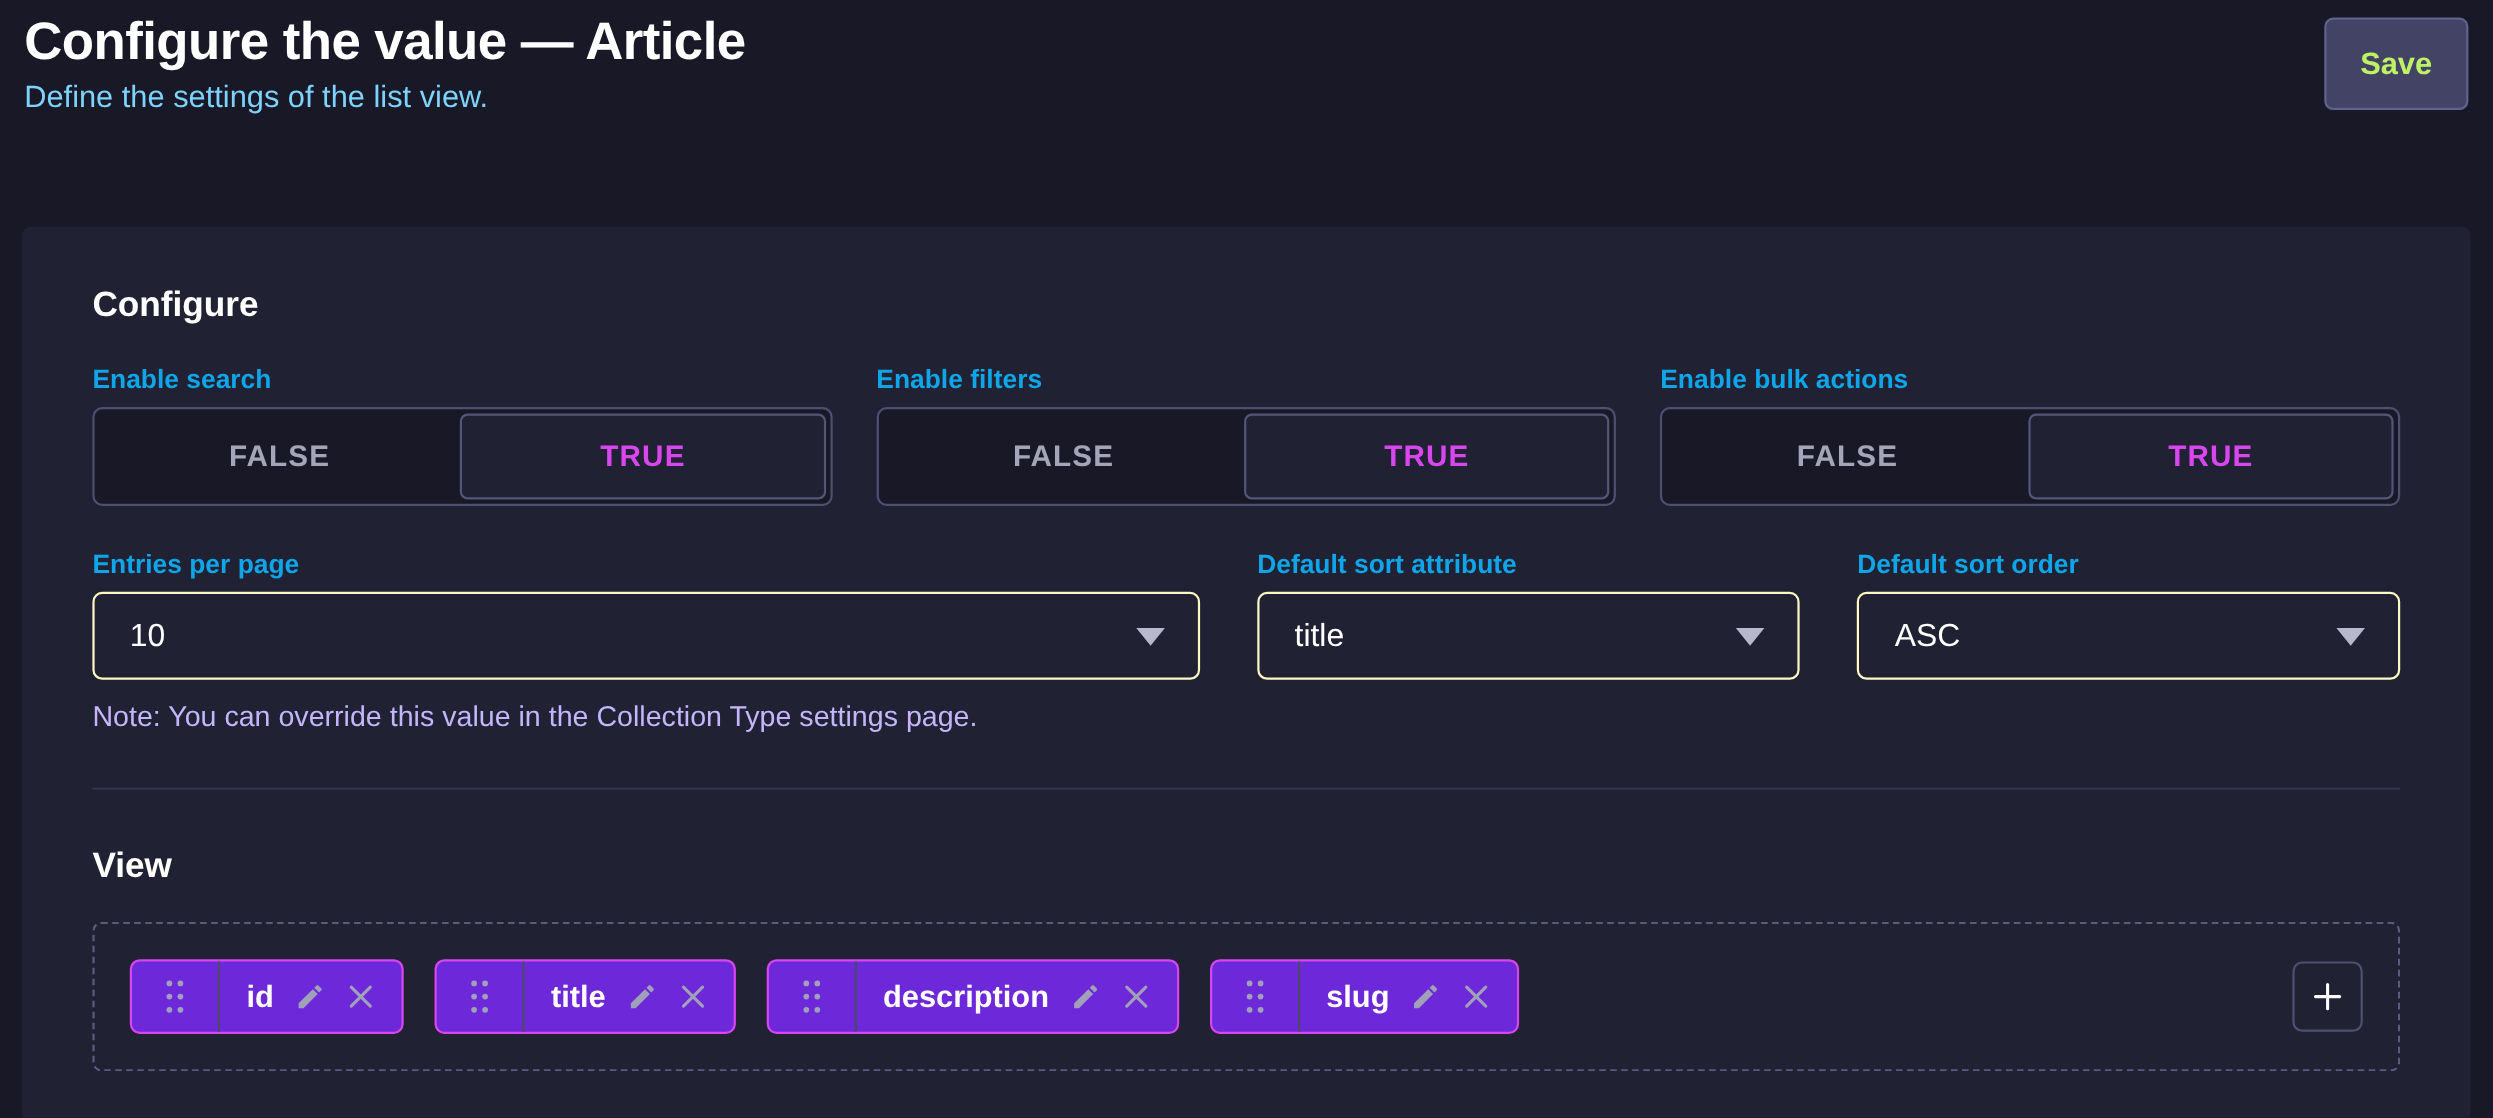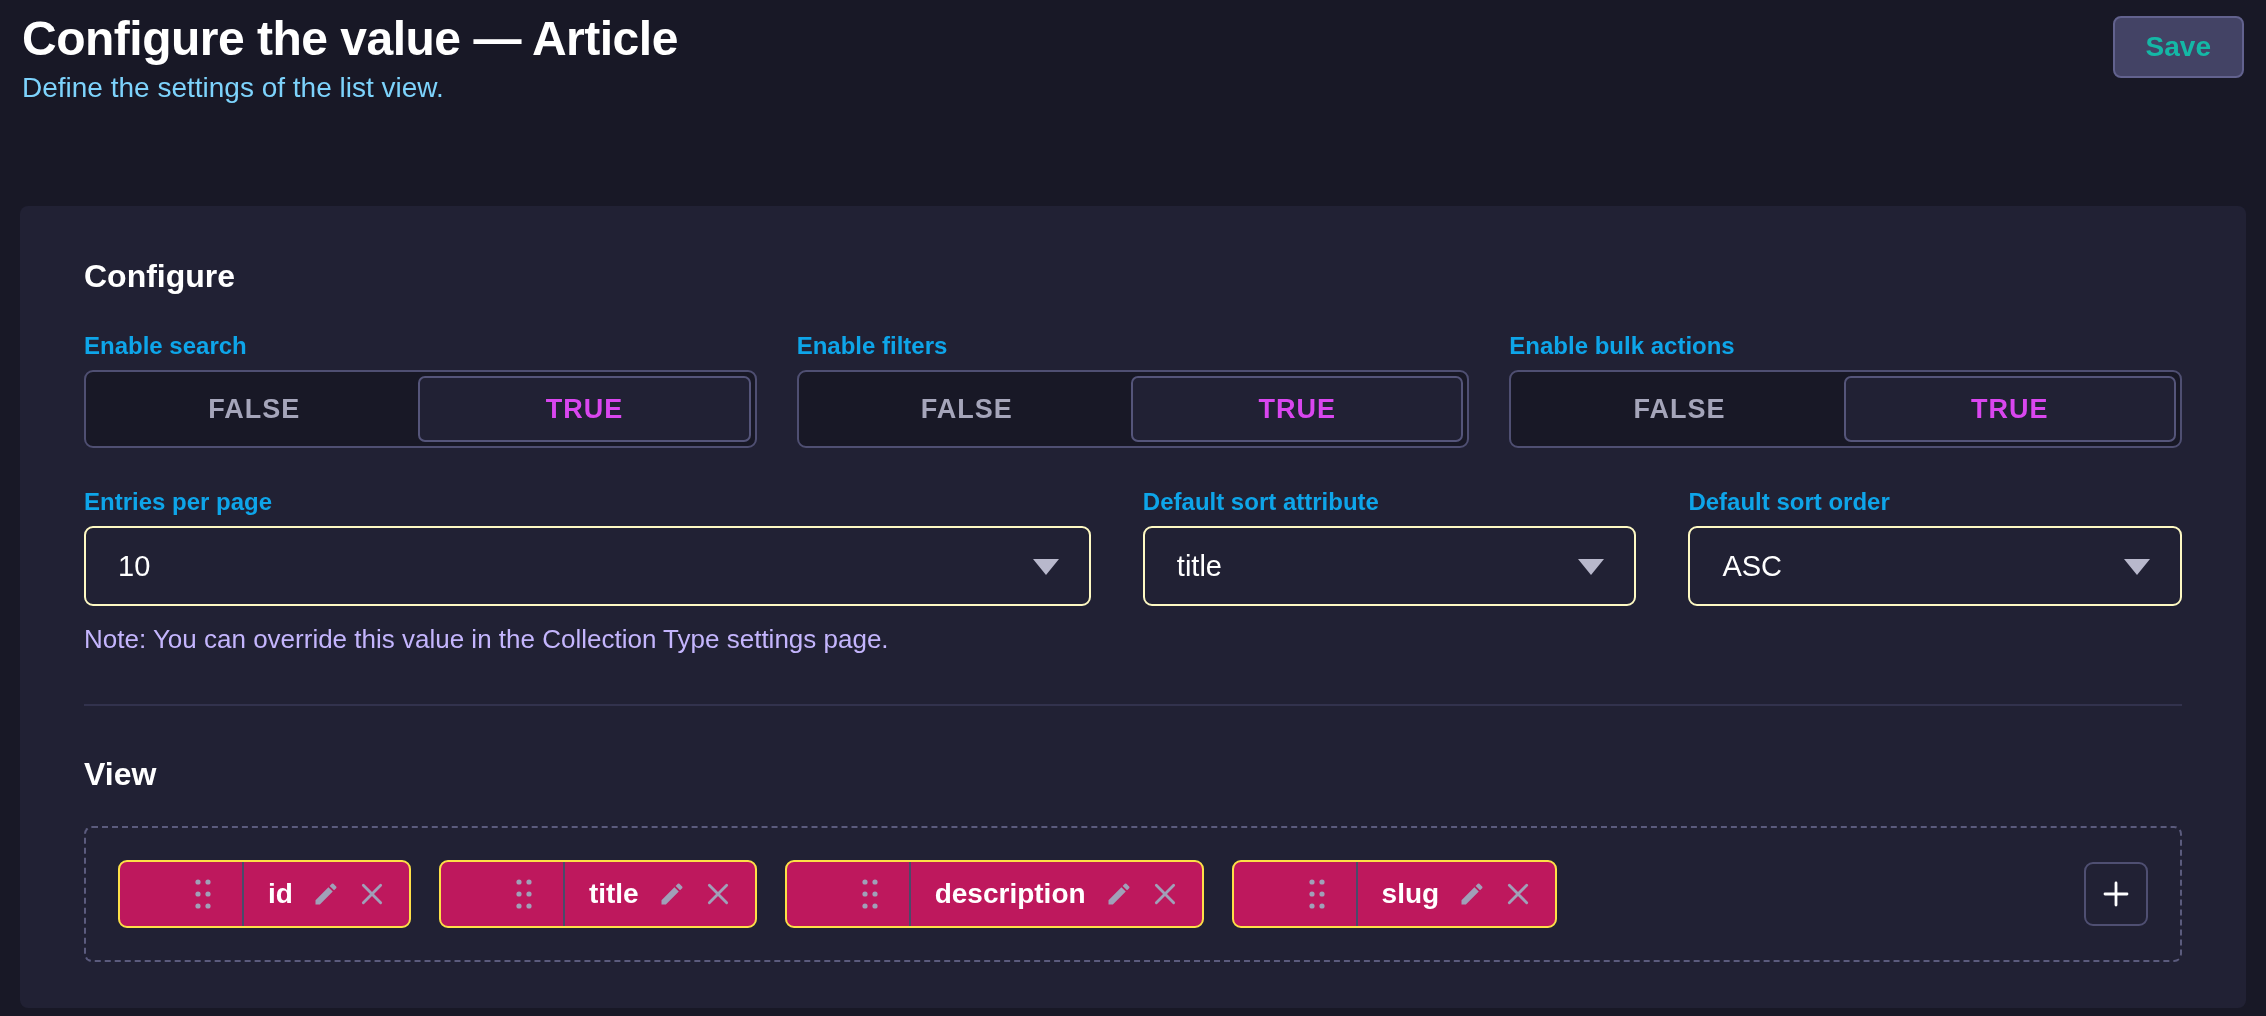--- a/index.html
+++ b/index.html
@@ -16,42 +16,42 @@
   
   .header { display: flex; justify-content: space-between; align-items: flex-start; padding-left: 0; }
   .page-title {
     font-size: 48px; line-height: 58px; font-weight: 700; color: #ffffff;
     letter-spacing: -0.5px; padding-left: 2px;
   }
   .page-subtitle { margin-top: 4px; font-size: 28px; color: #7dd3fc; padding-left: 2px; }
   .save-btn {
     margin-top: 6px; margin-right: 2px;
     background: #434365; border: 2px solid #62628e; border-radius: 8px;
-    color: #14b8a6; font-size: 28px; font-weight: 600;
-    padding: 13px 31px; font-family: inherit; cursor: default;
+    color: #bef264; font-size: 28px; font-weight: 600;
+    padding: 24px 31px; font-family: inherit; cursor: default;
   }
 
   
   .card {
     margin-top: 102px;
     background: #212134;
     border-radius: 8px;
     padding: 50px 64px 46px 64px;
   }
   .section-heading { font-size: 32px; line-height: 40px; font-weight: 600; color: #ffffff; }
 
   .field-label { font-size: 24px; line-height: 32px; font-weight: 600; color: #0ea5e9; margin-bottom: 8px; }
 
   
   .grid-toggles {
     margin-top: 34px;
     display: grid; grid-template-columns: repeat(3, 1fr); column-gap: 40px;
   }
   .toggle {
-    height: 78px; border: 2px solid #4f4f72; background: #181826;
+    height: 90px; border: 2px solid #4f4f72; background: #181826;
     border-radius: 9px; display: flex; padding: 4px;
   }
   .toggle-opt {
     flex: 1; display: flex; align-items: center; justify-content: center;
     font-size: 27px; font-weight: 600; letter-spacing: 1px; color: #a5a5ba;
     border-radius: 7px; cursor: pointer;
   }
   .toggle-opt.selected {
     border: 2px solid #55557a; background: #212134; color: #d946ef;
   }
@@ -80,23 +80,22 @@
   .view-heading { margin-top: 48px; }
 
   
   .dropzone {
     margin-top: 32px;
     border: 2px dashed #5b5b7d; border-radius: 8px;
     padding: 32px; display: flex; align-items: center; gap: 28px;
   }
   .chip {
     display: flex; align-items: stretch; height: 68px;
-    border: 2px solid #fde047; border-radius: 9px; background: #be185d;
+    border: 2px solid #d946ef; border-radius: 9px; background: #6d28d9;
     cursor: grab;
-    padding-left: 44px;
   }
   .chip-drag {
     width: 80px; display: flex; align-items: center; justify-content: center;
     border-right: 2px solid #4a4a6a; cursor: grab;
   }
   .chip-body { display: flex; align-items: center; padding: 0 24px 0 24px; gap: 19px; }
   .chip-label { font-size: 28px; font-weight: 600; color: #ffffff; }
   .icon-btn {
     background: none; border: none; padding: 0; display: flex; align-items: center;
     cursor: pointer;

